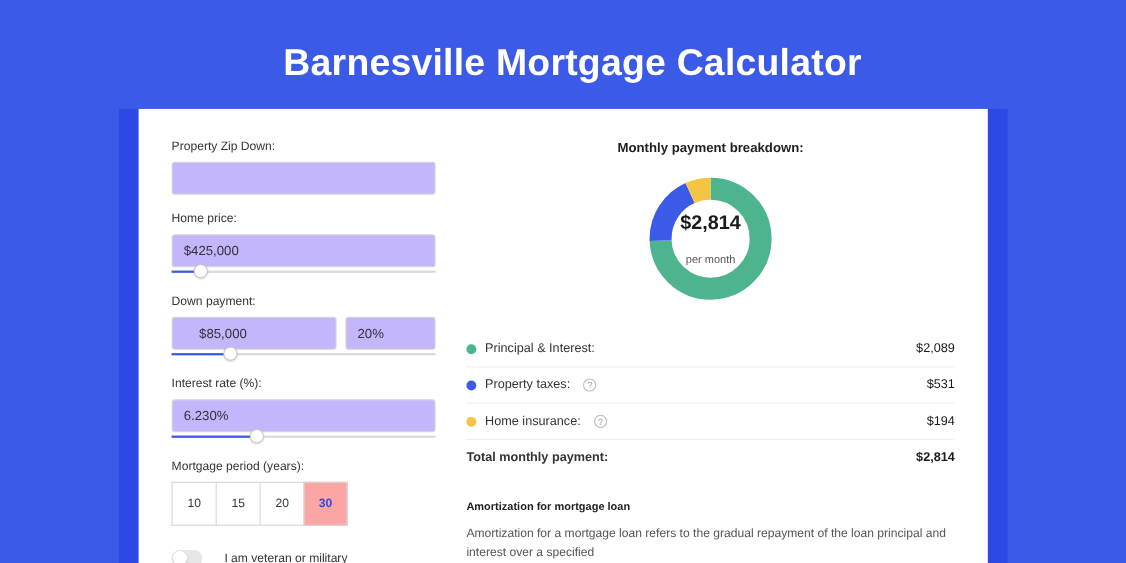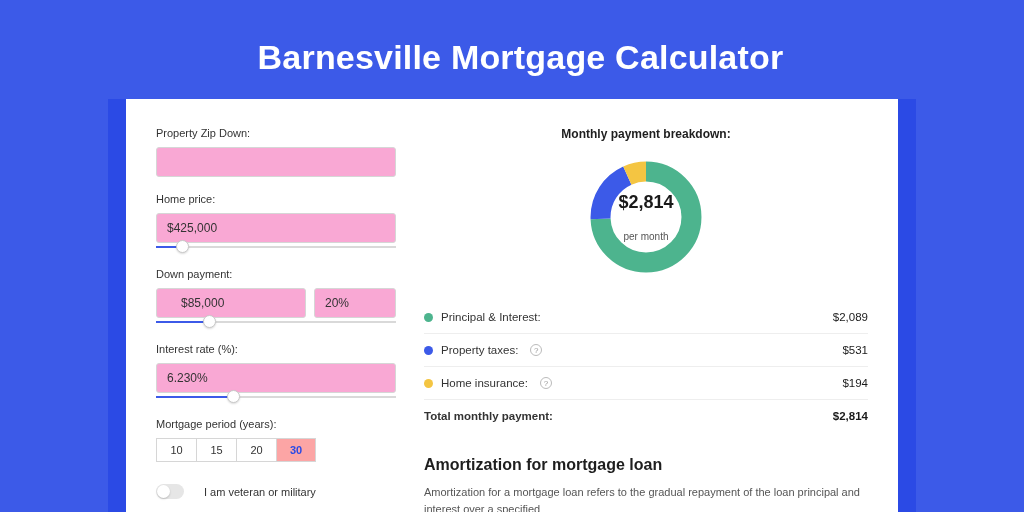--- a/index.html
+++ b/index.html
@@ -37,21 +37,21 @@
   .field-label {
     font-size: 11px;
     color: #333;
     margin-bottom: 8px;
   }
   .text-input {
     width: 100%;
     height: 30px;
     border: 1px solid #d6d6d6;
     border-radius: 3px;
-    background: #f9a8d4;
+    background: #c4b5fd;
     padding: 0 10px;
     font-size: 12px;
     color: #333;
   }
   .field-group { margin-bottom: 16px; }
   .slider-wrap { position: relative; height: 10px; margin-top: -1px; }
   .slider-track {
     position: absolute; left:0; right:0; top:4px;
     height:2px; background: #d9d9d9;
   }
@@ -63,21 +63,21 @@
     background:#fff; border:1px solid #c9c9c9; border-radius:50%;
     box-shadow:0 1px 2px rgba(0,0,0,0.15);
   }
 
   .down-row { display:flex; gap:8px; }
   .down-row .text-input:first-child { flex: 1.9; padding-left: 24px; }
   .down-row .text-input:last-child  { flex: 1; }
 
   .period-row { display:flex; gap:0; }
   .period-btn {
-    width:40px; height:24px;
+    width:40px; height:40px;
     border:1px solid #d6d6d6;
     border-right:none;
     background:#fff;
     font-size:11px;
     color:#333;
     display:flex; align-items:center; justify-content:center;
     cursor:pointer;
   }
   .period-btn:last-child { border-right:1px solid #d6d6d6; }
   .period-btn.selected {
@@ -123,21 +123,21 @@
   .dot-blue   { background:#3c5ae8; }
   .dot-yellow { background:#f4c542; }
   .bd-amount { font-size:11.5px; color:#1a1a1a; }
   .bd-total  { font-weight:700; }
   .help {
     display:inline-flex; width:12px; height:12px; border:1px solid #bbb; border-radius:50%;
     color:#999; font-size:8px; align-items:center; justify-content:center; margin-left:4px;
   }
 
   .amort-title {
-    font-size:16px; font-weight:700; color:#1e1e1e; margin:24px 0 10px 0;
+    font-size:10px; font-weight:700; color:#1e1e1e; margin:24px 0 10px 0;
   }
   .amort-text { font-size:11px; color:#555; line-height:1.5; }
 </style>
 </head>
 <body>
 
 <h1 class="page-title">Barnesville Mortgage Calculator</h1>
 
 <div class="inner-band">
   <div class="card">

